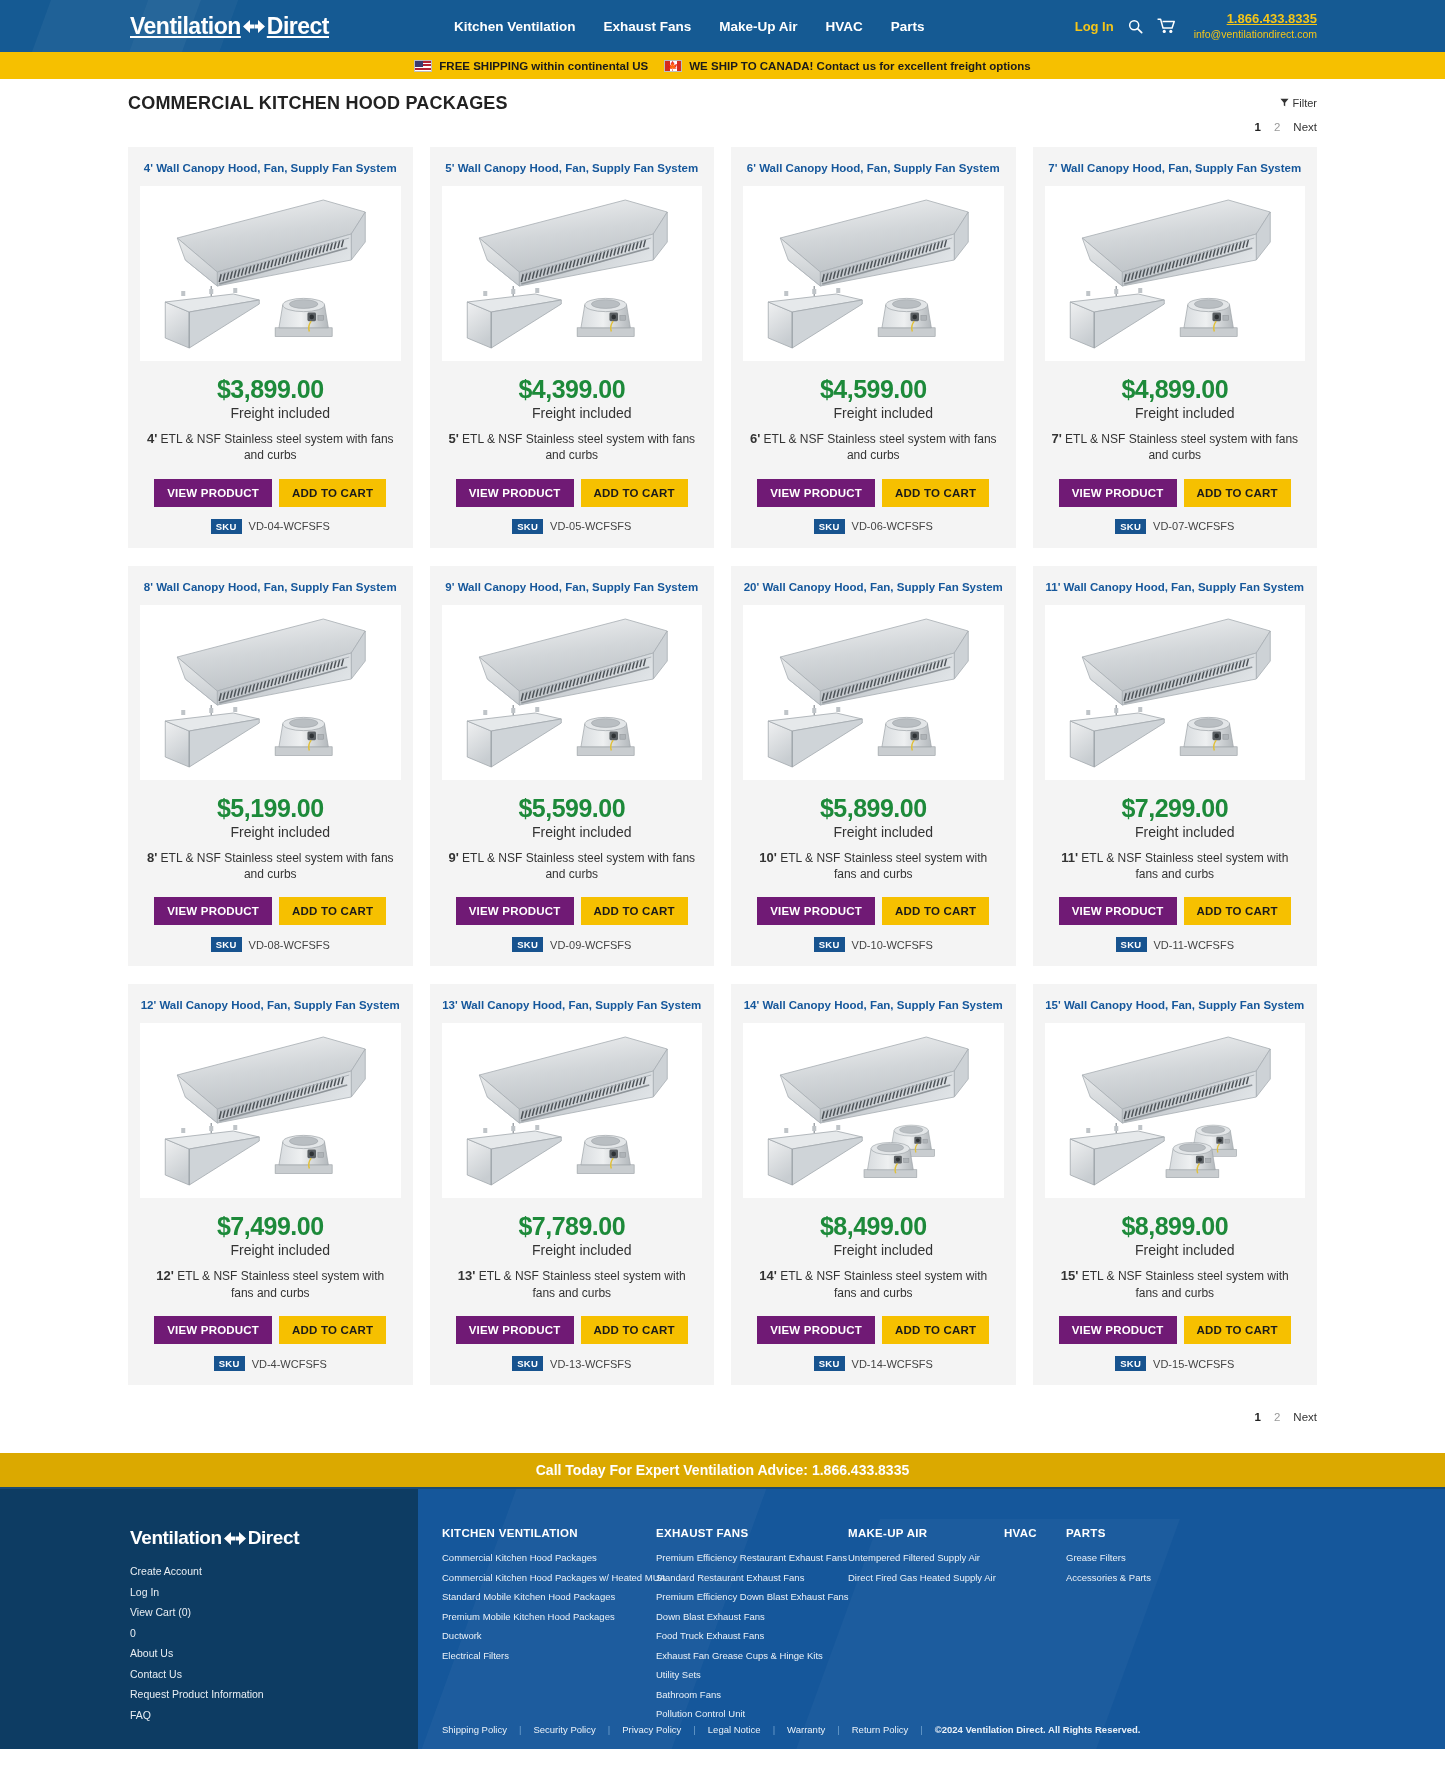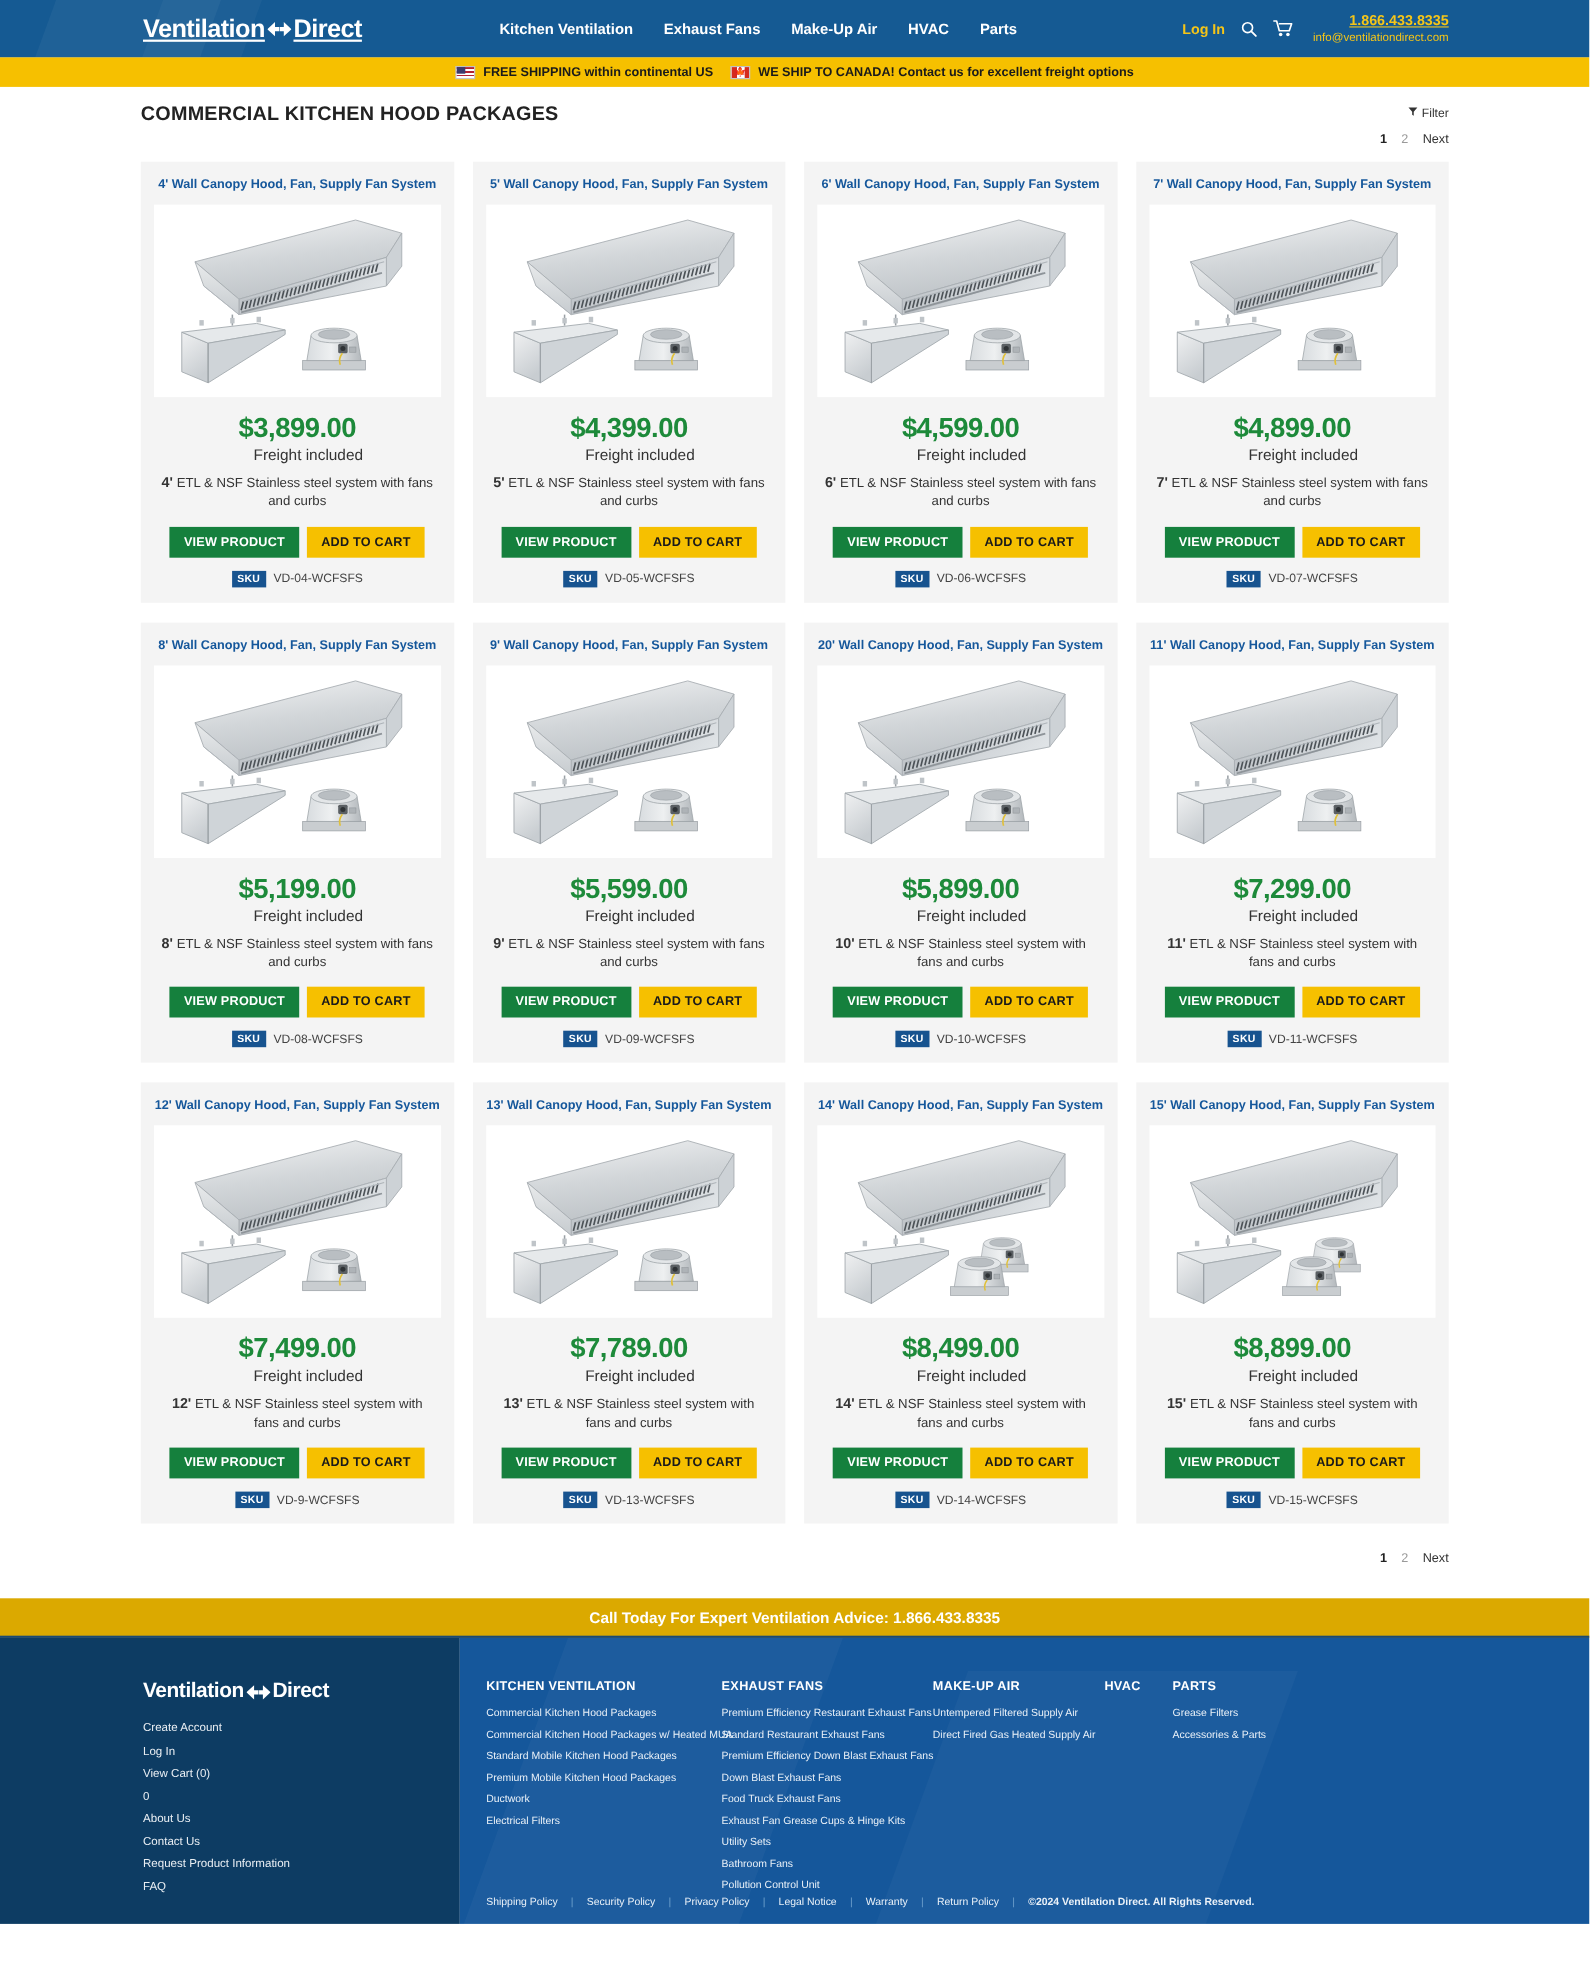--- a/index.html
+++ b/index.html
@@ -241,21 +241,21 @@
   .btn {
     border: none;
     font-family: inherit;
     font-size: 11.5px;
     font-weight: bold;
     letter-spacing: 0.2px;
     padding: 8px 13px;
     cursor: pointer;
     white-space: nowrap;
   }
-  .btn-view { background: #15803d; color: #fff; }
+  .btn-view { background: #701a75; color: #fff; }
   .btn-cart { background: #f6c000; color: #1a1a1a; }
 
   .sku-row {
     margin-top: 12px;
     display: flex;
     align-items: center;
     gap: 7px;
     font-size: 11px;
     color: #444;
   }
@@ -1480,21 +1480,21 @@
     <div class="desc">
       <b>12'</b>
       <span>ETL &amp; NSF Stainless steel system with fans and curbs</span>
     </div>
     <div class="btn-row">
       <button class="btn btn-view">VIEW PRODUCT</button>
       <button class="btn btn-cart">ADD TO CART</button>
     </div>
     <div class="sku-row">
       <span class="sku-badge">SKU</span>
-      <span>VD-9-WCFSFS</span>
+      <span>VD-4-WCFSFS</span>
     </div>
   </div>
   <div class="card">
     <a class="card-title" href="#">13' Wall Canopy Hood, Fan, Supply Fan System</a>
     <div class="imgbox">
   <svg viewBox="0 0 230 175" preserveAspectRatio="xMidYMid meet">
     <defs>
       <linearGradient id="hoodTop" x1="0" y1="0" x2="0.35" y2="1">
         <stop offset="0%" stop-color="#f2f3f4"></stop>
                 <stop offset="55%" stop-color="#d2d6d9"></stop>

